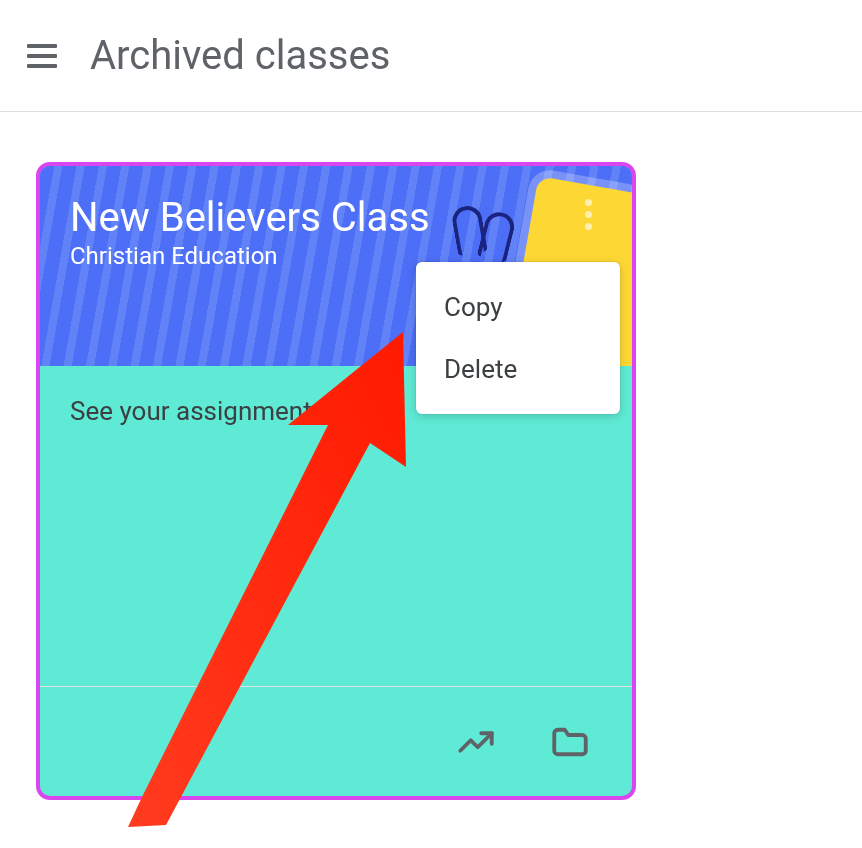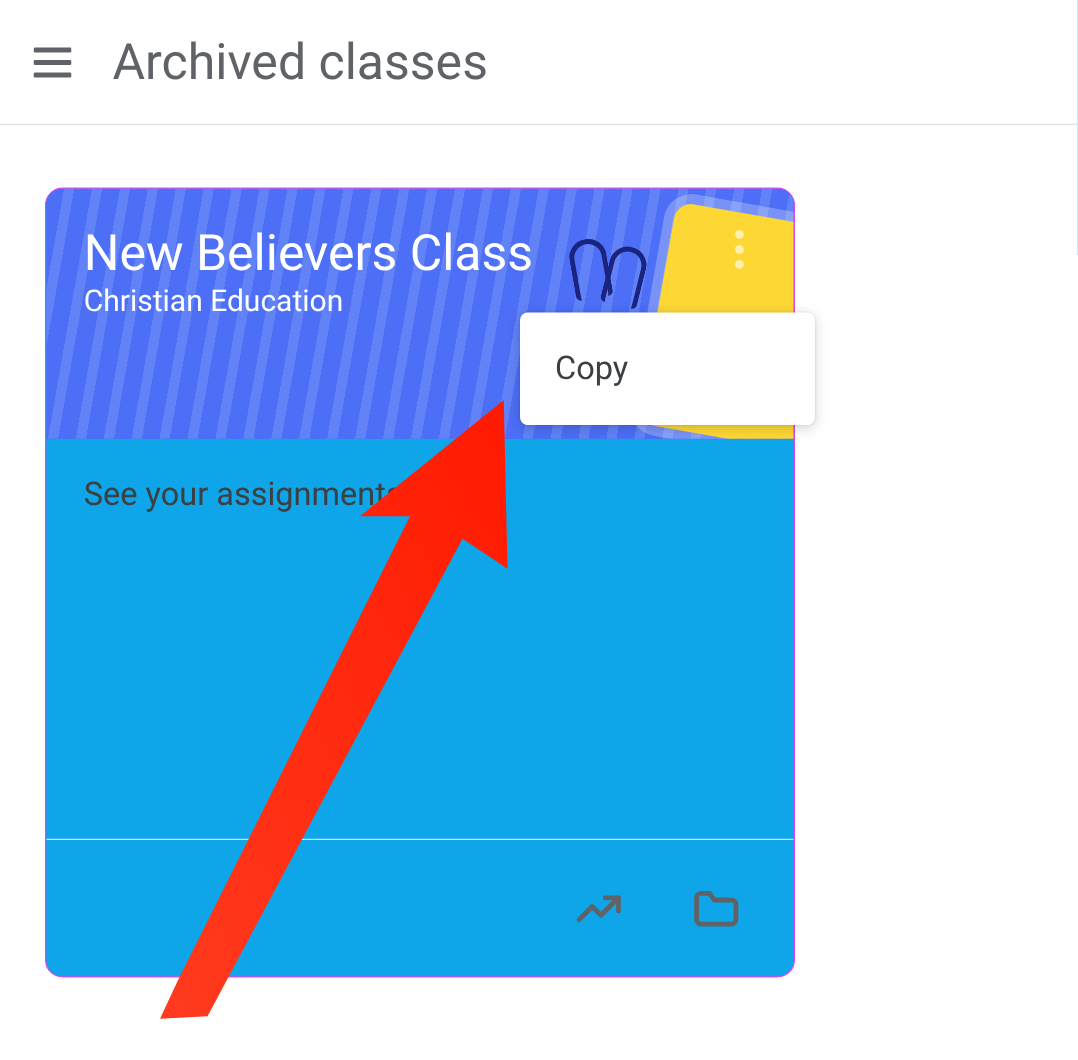--- a/index.html
+++ b/index.html
@@ -6,21 +6,21 @@
   html, body {
     width: 862px;
     height: 848px;
     font-family: 'Google Sans', Roboto, Arial, sans-serif;
     background: #ffffff;
     color: #3c4043;
     overflow: hidden;
   }
 
   .topbar {
-    height: 100px;
+    height: 112px;
     display: flex;
     align-items: center;
     padding: 0 24px;
     border-bottom: 1px solid #e0e0e0;
     gap: 30px;
   }
   .hamburger {
     width: 36px; height: 36px;
     display: flex; flex-direction: column;
     justify-content: center; align-items: center;
@@ -39,25 +39,25 @@
     color: #5f6368;
   }
 
   .content {
     padding: 50px 36px;
     position: relative;
   }
 
   .card {
     width: 600px;
-    border: 1px solid #d946ef;
+    border: 4px solid #d946ef;
     border-radius: 14px;
     overflow: hidden;
     position: relative;
-    background: #0ea5e9;
+    background: #5eead4;
   }
 
   .card-header {
     height: 200px;
     padding: 28px 30px;
     color: #fff;
     position: relative;
     overflow: hidden;
     background: #4c6ef5;
   }
@@ -161,21 +161,21 @@
     display: flex;
     align-items: center;
     justify-content: center;
     cursor: pointer;
   }
   .footer-icon svg { stroke: #5f6368; }
 
   
   .menu {
     position: absolute;
-    width: 236px;
+    width: 204px;
     background: #fff;
     border-radius: 6px;
     box-shadow: 0 2px 10px rgba(0,0,0,0.18), 0 0 0 1px rgba(0,0,0,0.04);
     padding: 14px 0;
     z-index: 50;
     left: 416px;
     top: 150px;
   }
   .menu-item {
     padding: 16px 28px;
@@ -234,20 +234,21 @@
       <div class="footer-icon">
         <svg width="42" height="42" viewBox="0 0 24 24" fill="none" stroke-width="2.2" stroke-linecap="round" stroke-linejoin="round">
           <path d="M3 7a2 2 0 0 1 2-2h4l2 3h8a2 2 0 0 1 2 2v7a2 2 0 0 1-2 2H5a2 2 0 0 1-2-2V7z"></path>
         </svg>
       </div>
     </div>
   </div>
 
   <div class="menu">
     <div class="menu-item">Copy</div>
+    <div class="menu-item">Delete</div>
   </div>
 
   <svg class="annotation-arrow" viewBox="0 0 310 520" xmlns="http://www.w3.org/2000/svg">
     <defs>
       <linearGradient id="redg" x1="0" y1="1" x2="1" y2="0">
         <stop offset="0%" stop-color="#ff3b1f"></stop>
         <stop offset="100%" stop-color="#ff1a00"></stop>
       </linearGradient>
     </defs>
     <polygon fill="url(#redg)" points="

